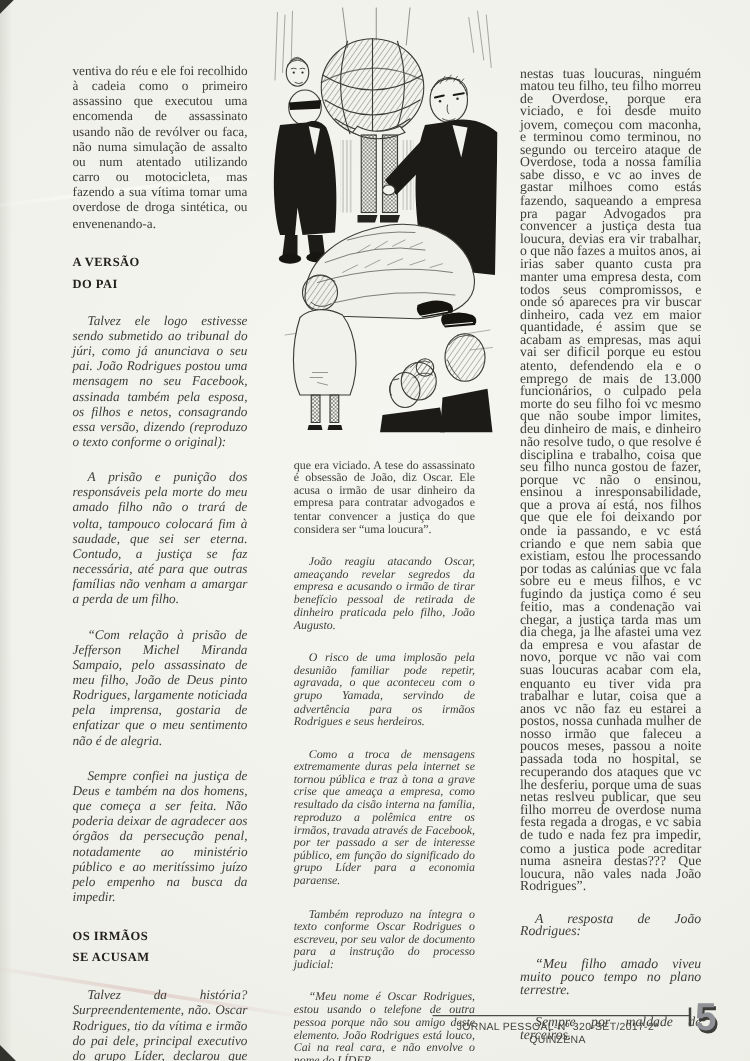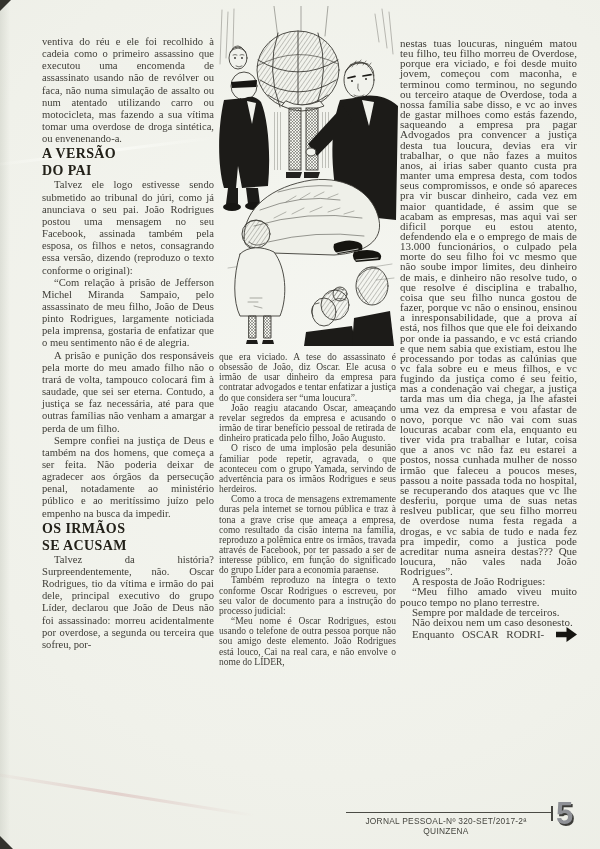--- a/index.html
+++ b/index.html
@@ -17,24 +17,24 @@
     background:linear-gradient(90deg,transparent,rgba(214,178,176,.5) 50%,transparent);
     transform:rotate(9deg);}
   .corner{position:absolute;width:0;height:0;}
   .corner.tl{left:0;top:0;border-top:11px solid #33332d;border-right:11px solid transparent;}
   .corner.bl{left:0;bottom:0;border-bottom:13px solid #33332d;border-right:13px solid transparent;}
 
   .col{position:absolute;color:#3e3c36;text-align:justify;}
   .col1{left:42px;top:36px;width:172px;font-size:10.6px;line-height:12.15px;}
   .col2{left:219px;top:352px;width:177px;font-size:9.5px;line-height:10.15px;}
   .col3{left:400px;top:38px;width:177px;font-size:11px;line-height:10.15px;}
-  .col p{margin:0;}
-  .ind{text-indent:12px;}
+  .col p{margin:16px;}
+  .ind{text-indent:12px;font-style:italic;}
   .head{
-    font-weight:bold;font-size:14px;line-height:17px;letter-spacing:.4px;
+    font-weight:bold;font-size:10px;line-height:17px;letter-spacing:.4px;
     color:#232119;white-space:pre-line;text-align:left;margin:22px 0 13px 5px;
     font-family:"Liberation Serif", serif;
   }
   .lastline{display:flex;align-items:center;justify-content:space-between;padding-left:12px;text-indent:0;}
   .lastline .txt{word-spacing:5px;}
   .arrow{flex:0 0 auto;line-height:0;margin-left:4px;}
 
   .illus{position:absolute;left:216px;top:6px;width:182px;height:340px;}
 
   .footer{position:absolute;left:0;top:806px;width:600px;height:43px;font-family:"Liberation Sans", sans-serif;}
@@ -51,22 +51,22 @@
 <div class="page">
 
   <div class="crease1"></div>
   <div class="crease2"></div>
 
   <div class="col col1">
     <p class="body">ventiva do réu e ele foi recolhido à cadeia como o primeiro assassino que executou uma encomenda de assassinato usando não de revólver ou faca, não numa simulação de assalto ou num atentado utilizando carro ou motocicleta, mas fazendo a sua vítima tomar uma overdose de droga sintética, ou envenenando-a.</p>
     <p class="head">A VERSÃO
 DO PAI</p>
     <p class="ind">Talvez ele logo estivesse sendo submetido ao tribunal do júri, como já anunciava o seu pai. João Rodrigues postou uma mensagem no seu Facebook, assinada também pela esposa, os filhos e netos, consagrando essa versão, dizendo (reproduzo o texto conforme o original):</p>
+    <p class="ind">A prisão e punição dos responsáveis pela morte do meu amado filho não o trará de volta, tampouco colocará fim à saudade, que sei ser eterna. Contudo, a justiça se faz necessária, até para que outras famílias não venham a amargar a perda de um filho.</p>
     <p class="ind">“Com relação à prisão de Jefferson Michel Miranda Sampaio, pelo assassinato de meu filho, João de Deus pinto Rodrigues, largamente noticiada pela imprensa, gostaria de enfatizar que o meu sentimento não é de alegria.</p>
-    <p class="ind">A prisão e punição dos responsáveis pela morte do meu amado filho não o trará de volta, tampouco colocará fim à saudade, que sei ser eterna. Contudo, a justiça se faz necessária, até para que outras famílias não venham a amargar a perda de um filho.</p>
     <p class="ind">Sempre confiei na justiça de Deus e também na dos homens, que começa a ser feita. Não poderia deixar de agradecer aos órgãos da persecução penal, notadamente ao ministério público e ao meritíssimo juízo pelo empenho na busca da impedir.</p>
     <p class="head">OS IRMÃOS
 SE ACUSAM</p>
     <p class="ind">Talvez da história? Surpreendentemente, não. Oscar Rodrigues, tio da vítima e irmão do pai dele, principal executivo do grupo Líder, declarou que João de Deus não foi assassinado: morreu acidentalmente por overdose, a segunda ou terceira que sofreu, por-</p>
   </div>
 
   <div class="illus">
     <svg viewBox="0 0 182 340" width="182" height="340">
       <defs>
         <pattern id="hx" width="3.6" height="3.6" patternUnits="userSpaceOnUse" patternTransform="rotate(35)">
@@ -152,21 +152,21 @@
         <path d="M90,326 L136,320 L140,340 L88,340 Z" fill="#1c1b18" stroke="none"></path>
 
         <ellipse cx="156" cy="280" rx="16" ry="19" fill="url(#hx)"></ellipse>
         <path d="M143,270 Q150,260 163,263 M142,282 Q146,292 152,297" stroke-width="0.7"></path>
         <path d="M138,312 L174,305 L178,340 L136,340 Z" fill="#1c1b18" stroke="none"></path>
       </g>
     </svg>
   </div>
 
   <div class="col col2">
-    <p class="body">que era viciado. A tese do assassinato é obsessão de João, diz Oscar. Ele acusa o irmão de usar dinheiro da empresa para contratar advogados e tentar enfatizar a justiça do que considera ser “uma loucura”.</p>
+    <p class="body">que era viciado. A tese do assassinato é obsessão de João, diz Oscar. Ele acusa o irmão de usar dinheiro da empresa para contratar advogados e tentar convencer a justiça do que considera ser “uma loucura”.</p>
     <p class="ind">João reagiu atacando Oscar, ameaçando revelar segredos da empresa e acusando o irmão de tirar benefício pessoal de retirada de dinheiro praticada pelo filho, João Augusto.</p>
     <p class="ind">O risco de uma implosão pela desunião familiar pode repetir, agravada, o que aconteceu com o grupo Yamada, servindo de advertência para os irmãos Rodrigues e seus herdeiros.</p>
     <p class="ind">Como a troca de mensagens extremamente duras pela internet se tornou pública e traz à tona a grave crise que ameaça a empresa, como resultado da cisão interna na família, reproduzo a polêmica entre os irmãos, travada através de Facebook, por ter passado a ser de interesse público, em função do significado do grupo Líder para a economia paraense.</p>
     <p class="ind">Também reproduzo na íntegra o texto conforme Oscar Rodrigues o escreveu, por seu valor de documento para a instrução do processo judicial:</p>
     <p class="ind">“Meu nome é Oscar Rodrigues, estou usando o telefone de outra pessoa porque não sou amigo deste elemento. João Rodrigues está louco, Cai na real cara, e não envolve o nome do LÍDER,</p>
   </div>
 
   <div class="col col3">
     <p class="body">nestas tuas loucuras, ninguém matou teu filho, teu filho morreu de Overdose, porque era viciado, e foi desde muito jovem, começou com maconha, e terminou como terminou, no segundo ou terceiro ataque de Overdose, toda a nossa família sabe disso, e vc ao inves de gastar milhoes como estás fazendo, saqueando a empresa pra pagar Advogados pra convencer a justiça desta tua loucura, devias era vir trabalhar, o que não fazes a muitos anos, ai irias saber quanto custa pra manter uma empresa desta, com todos seus compromissos, e onde só apareces pra vir buscar dinheiro, cada vez em maior quantidade, é assim que se acabam as empresas, mas aqui vai ser dificil porque eu estou atento, defendendo ela e o emprego de mais de 13.000 funcionários, o culpado pela morte do seu filho foi vc mesmo que não soube impor limites, deu dinheiro de mais, e dinheiro não resolve tudo, o que resolve é disciplina e trabalho, coisa que seu filho nunca gostou de fazer, porque vc não o ensinou, ensinou a inresponsabilidade, que a prova aí está, nos filhos que que ele foi deixando por onde ia passando, e vc está criando e que nem sabia que existiam, estou lhe processando por todas as calúnias que vc fala sobre eu e meus filhos, e vc fugindo da justiça como é seu feitio, mas a condenação vai chegar, a justiça tarda mas um dia chega, ja lhe afastei uma vez da empresa e vou afastar de novo, porque vc não vai com suas loucuras acabar com ela, enquanto eu tiver vida pra trabalhar e lutar, coisa que a anos vc não faz eu estarei a postos, nossa cunhada mulher de nosso irmão que faleceu a poucos meses, passou a noite passada toda no hospital, se recuperando dos ataques que vc lhe desferiu, porque uma de suas netas reslveu publicar, que seu filho morreu de overdose numa festa regada a drogas, e vc sabia de tudo e nada fez pra impedir, como a justica pode acreditar numa asneira destas??? Que loucura, não vales nada João Rodrigues”.</p>
     <p class="ind">A resposta de João Rodrigues:</p>

